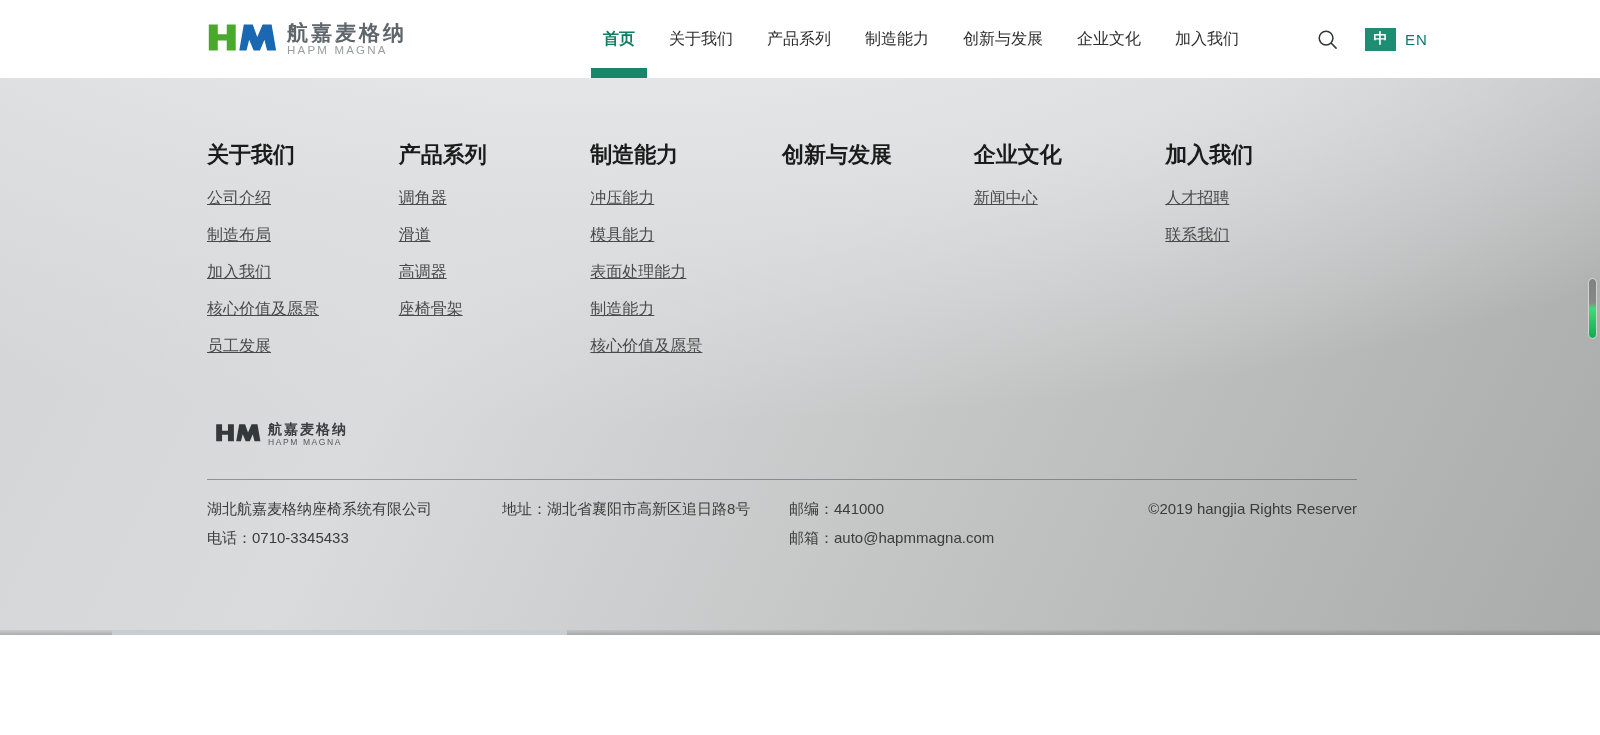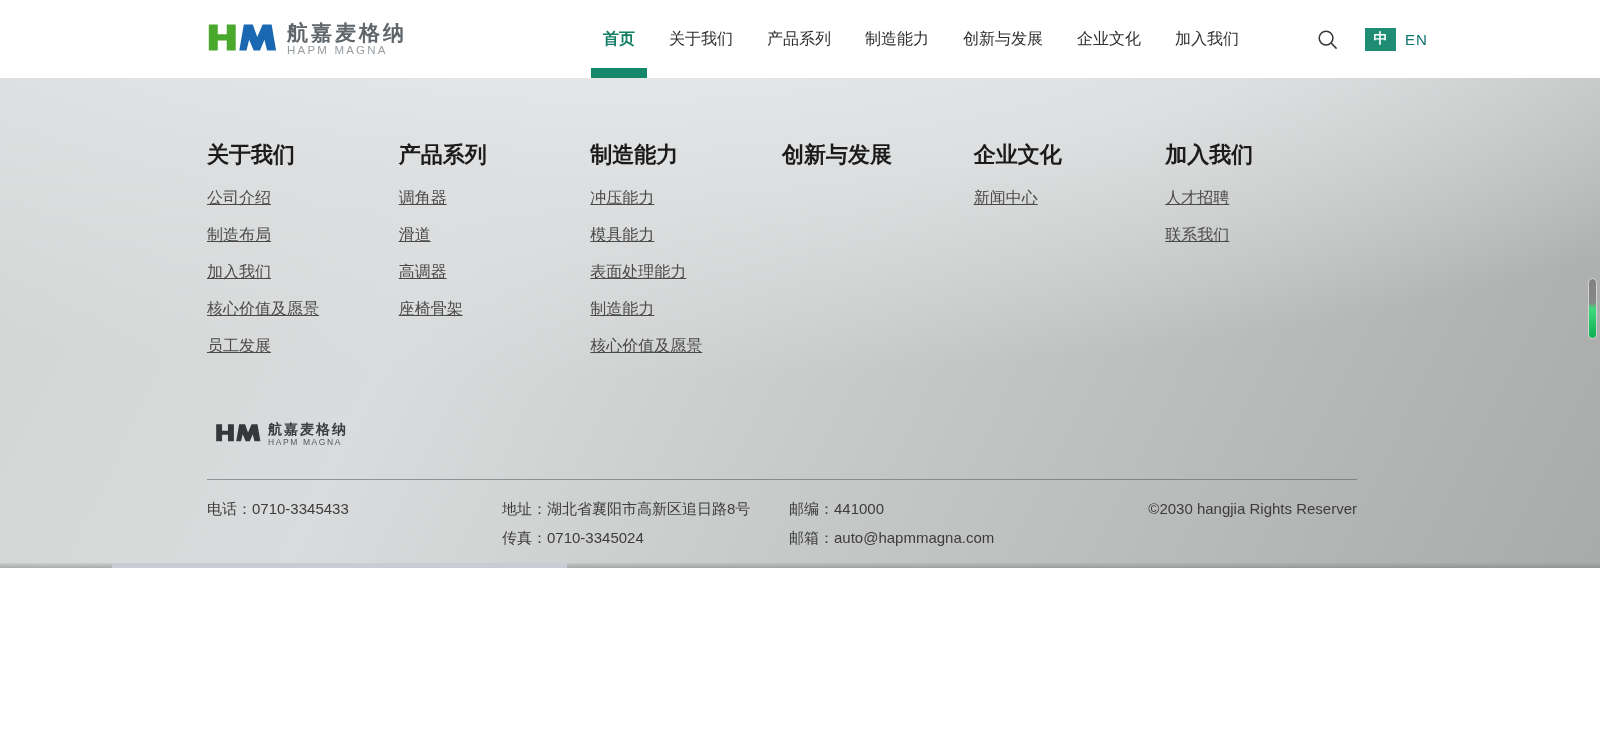--- a/index.html
+++ b/index.html
@@ -1,20 +1,20 @@
 <!DOCTYPE html>
 <html><head>
 <meta charset="utf-8">
 <style>
   * { margin:0; padding:0; box-sizing:border-box; }
   html,body { width:1600px; height:735px; }
   body { font-family:"Liberation Sans","DejaVu Sans",sans-serif; overflow:hidden; }
 
   .page {
-    position:relative; width:1600px; height:568px; overflow:hidden;
+    position:relative; width:1600px; height:635px; overflow:hidden;
     background:
       radial-gradient(130% 110% at 38% -8%, #ecedee 0%, #dedfe0 36%, rgba(222,223,224,0) 68%),
       linear-gradient(116deg, #d2d3d3 0%, #dadbdc 30%, #c3c4c4 62%, #a9aaaa 100%);
   }
 
   
   .site-header {
     position:absolute; top:0; left:0; right:0; height:78px;
     background:#ffffff; display:flex; align-items:center; padding-left:207px;
     z-index:5;
@@ -193,32 +193,32 @@
       </svg>
     </span>
     <span>
       <div class="flogo-cn">航嘉麦格纳</div>
       <div class="flogo-en">HAPM MAGNA</div>
     </span>
   </div>
 
   <div class="footer-bottom">
     <div class="fb-col1">
+      <div class="fb-line">湖北航嘉麦格纳座椅系统有限公司</div>
       <div class="fb-line">电话：0710-3345433</div>
     </div>
     <div class="fb-col2">
       <div class="fb-line">地址：湖北省襄阳市高新区追日路8号</div>
-      <div class="fb-line">传真：0710-3345024</div>
     </div>
     <div class="fb-col3">
       <div class="fb-line">邮编：441000</div>
       <div class="fb-line">邮箱：auto@hapmmagna.com</div>
     </div>
     <div class="fb-col4">
-      <div class="fb-line">©2030 hangjia Rights Reserver</div>
+      <div class="fb-line">©2019 hangjia Rights Reserver</div>
     </div>
   </div>
 
   <div class="v-scroll"></div>
   <div class="h-scroll-track">
     <div class="h-scroll-thumb"></div>
   </div>
 
 </div>
 

